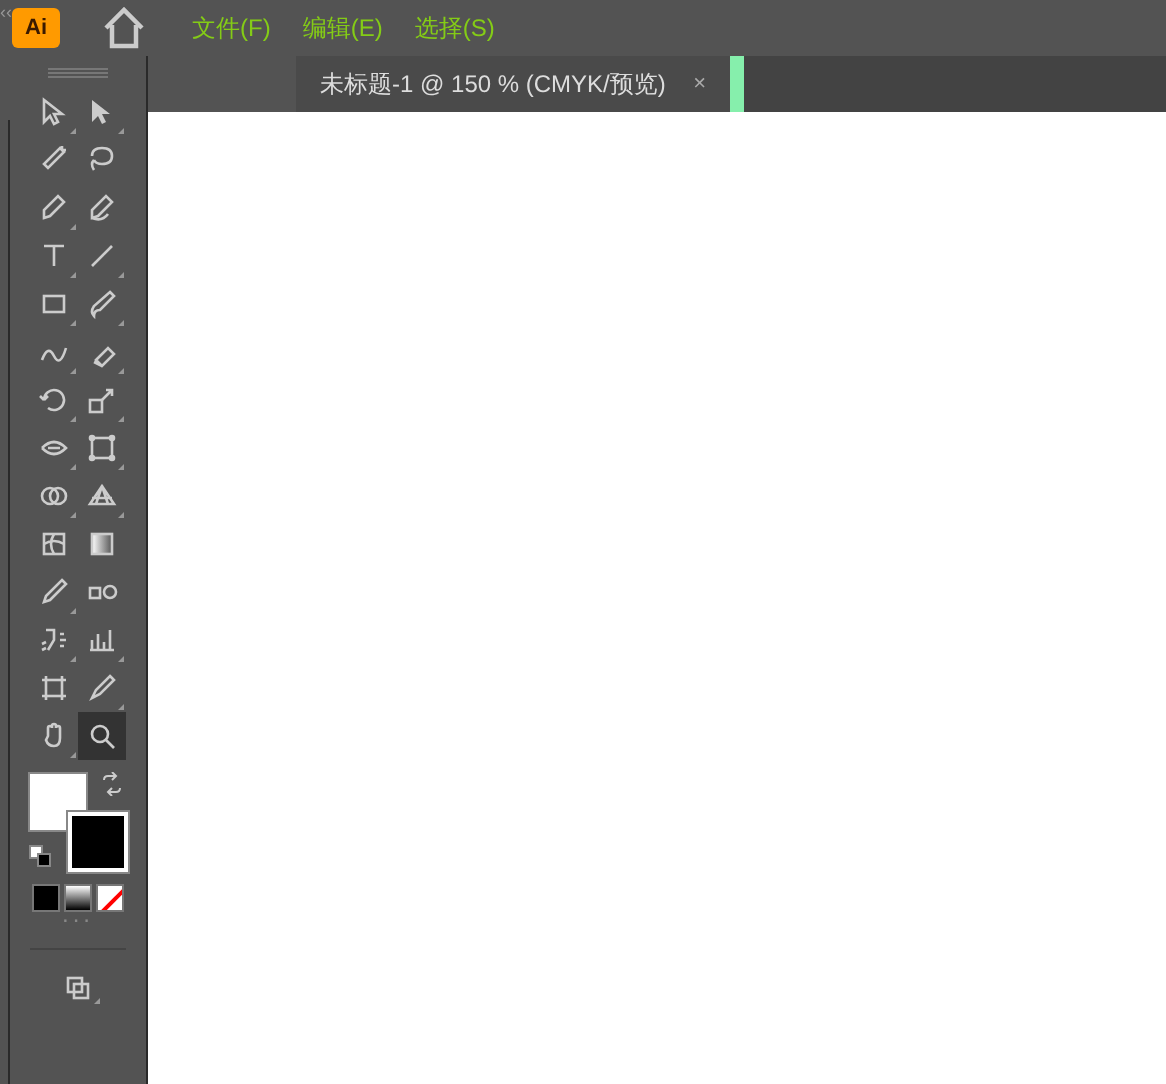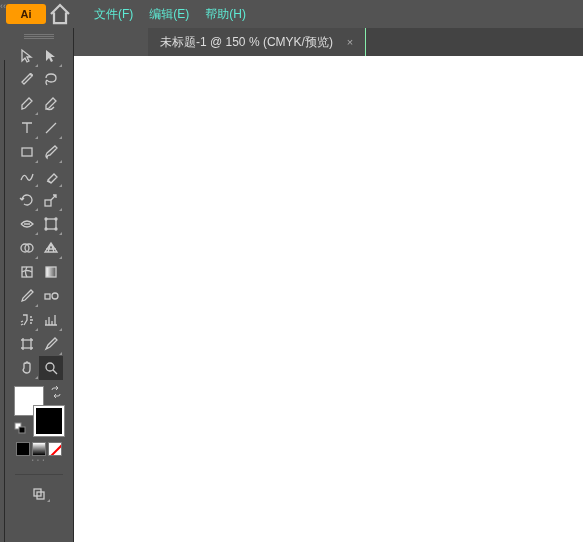--- a/index.html
+++ b/index.html
@@ -1,23 +1,23 @@
 <!DOCTYPE html>
 <html><head>
 <meta charset="utf-8">
 <style>
   * { box-sizing: border-box; margin: 0; padding: 0; }
   body { width: 583px; height: 542px; background: #535353; font-family: "Microsoft YaHei", Arial, sans-serif; font-size: 12px; color: #ccc; overflow: hidden; }
   .menubar { height: 28px; background: #535353; display: flex; align-items: center; padding-left: 6px; gap: 0; }
-  .app-icon { width: 40px; height: 20px; background: #ff9a00; border-radius: 3px; display: flex; align-items: center; justify-content: center; color: #3a1a00; font-weight: bold; font-size: 11px; margin-right: 2px; }
+  .app-icon { width: 24px; height: 20px; background: #ff9a00; border-radius: 3px; display: flex; align-items: center; justify-content: center; color: #3a1a00; font-weight: bold; font-size: 11px; margin-right: 20px; }
   .home-icon { width: 24px; height: 24px; display: flex; align-items: center; justify-content: center; margin-right: 14px; }
-  .menu-item { padding: 0 8px; line-height: 28px; color: #5eead4; cursor: default; font-size: 12px; white-space: nowrap; }
+  .menu-item { padding: 0 8px; line-height: 28px; color: #84cc16; cursor: default; font-size: 12px; white-space: nowrap; }
 
   .tabbar { height: 28px; background: #434343; display: flex; align-items: stretch; margin-left: 74px; }
-  .tab { background: #4a4a4a; display: flex; align-items: center; padding: 0 8px 0 12px; gap: 10px; font-size: 12px; color: #ddd; border-right: 1px solid #86efac; }
+  .tab { background: #4a4a4a; display: flex; align-items: center; padding: 0 8px 0 12px; gap: 10px; font-size: 12px; color: #ddd; border-right: 7px solid #86efac; }
   .tab-close { width: 14px; height: 14px; display: flex; align-items: center; justify-content: center; color: #aaa; font-size: 11px; }
 
   .main { display: flex; height: calc(542px - 28px); }
   .panel-collapse { width: 5px; background: #535353; border-right: 1px solid #2a2a2a; }
   .collapse-handle { width: 5px; height: 32px; background: #535353; position: relative; }
   .collapse-label { position: absolute; top: -27px; left: 0; font-size: 9px; color: #999; }
 
   .toolbox { width: 69px; background: #535353; border-right: 1px solid #2a2a2a; display: flex; flex-direction: column; align-items: center; padding-top: 6px; }
   .grip { width: 30px; height: 6px; display: flex; flex-direction: column; gap: 1px; margin-bottom: 4px; }
   .grip div { height: 1px; background: #777; }
@@ -55,21 +55,21 @@
 
 <div class="menubar">
   <div class="app-icon">Ai</div>
   <div class="home-icon">
     <svg viewBox="0 0 16 16">
         <path d="M2 8 L8 2 L14 8 M4 7 V14 H12 V7" stroke="#ccc" fill="none" stroke-width="1.5"></path>
       </svg>
   </div>
   <div class="menu-item">文件(F)</div>
   <div class="menu-item">编辑(E)</div>
-  <div class="menu-item">帮助(H)</div>
+  <div class="menu-item">选择(S)</div>
 </div>
 
 <div class="main">
   <div class="panel-collapse">
     <div class="collapse-handle">
         <span class="collapse-label">‹‹</span>
       </div>
   </div>
 
   <div class="toolbox">

